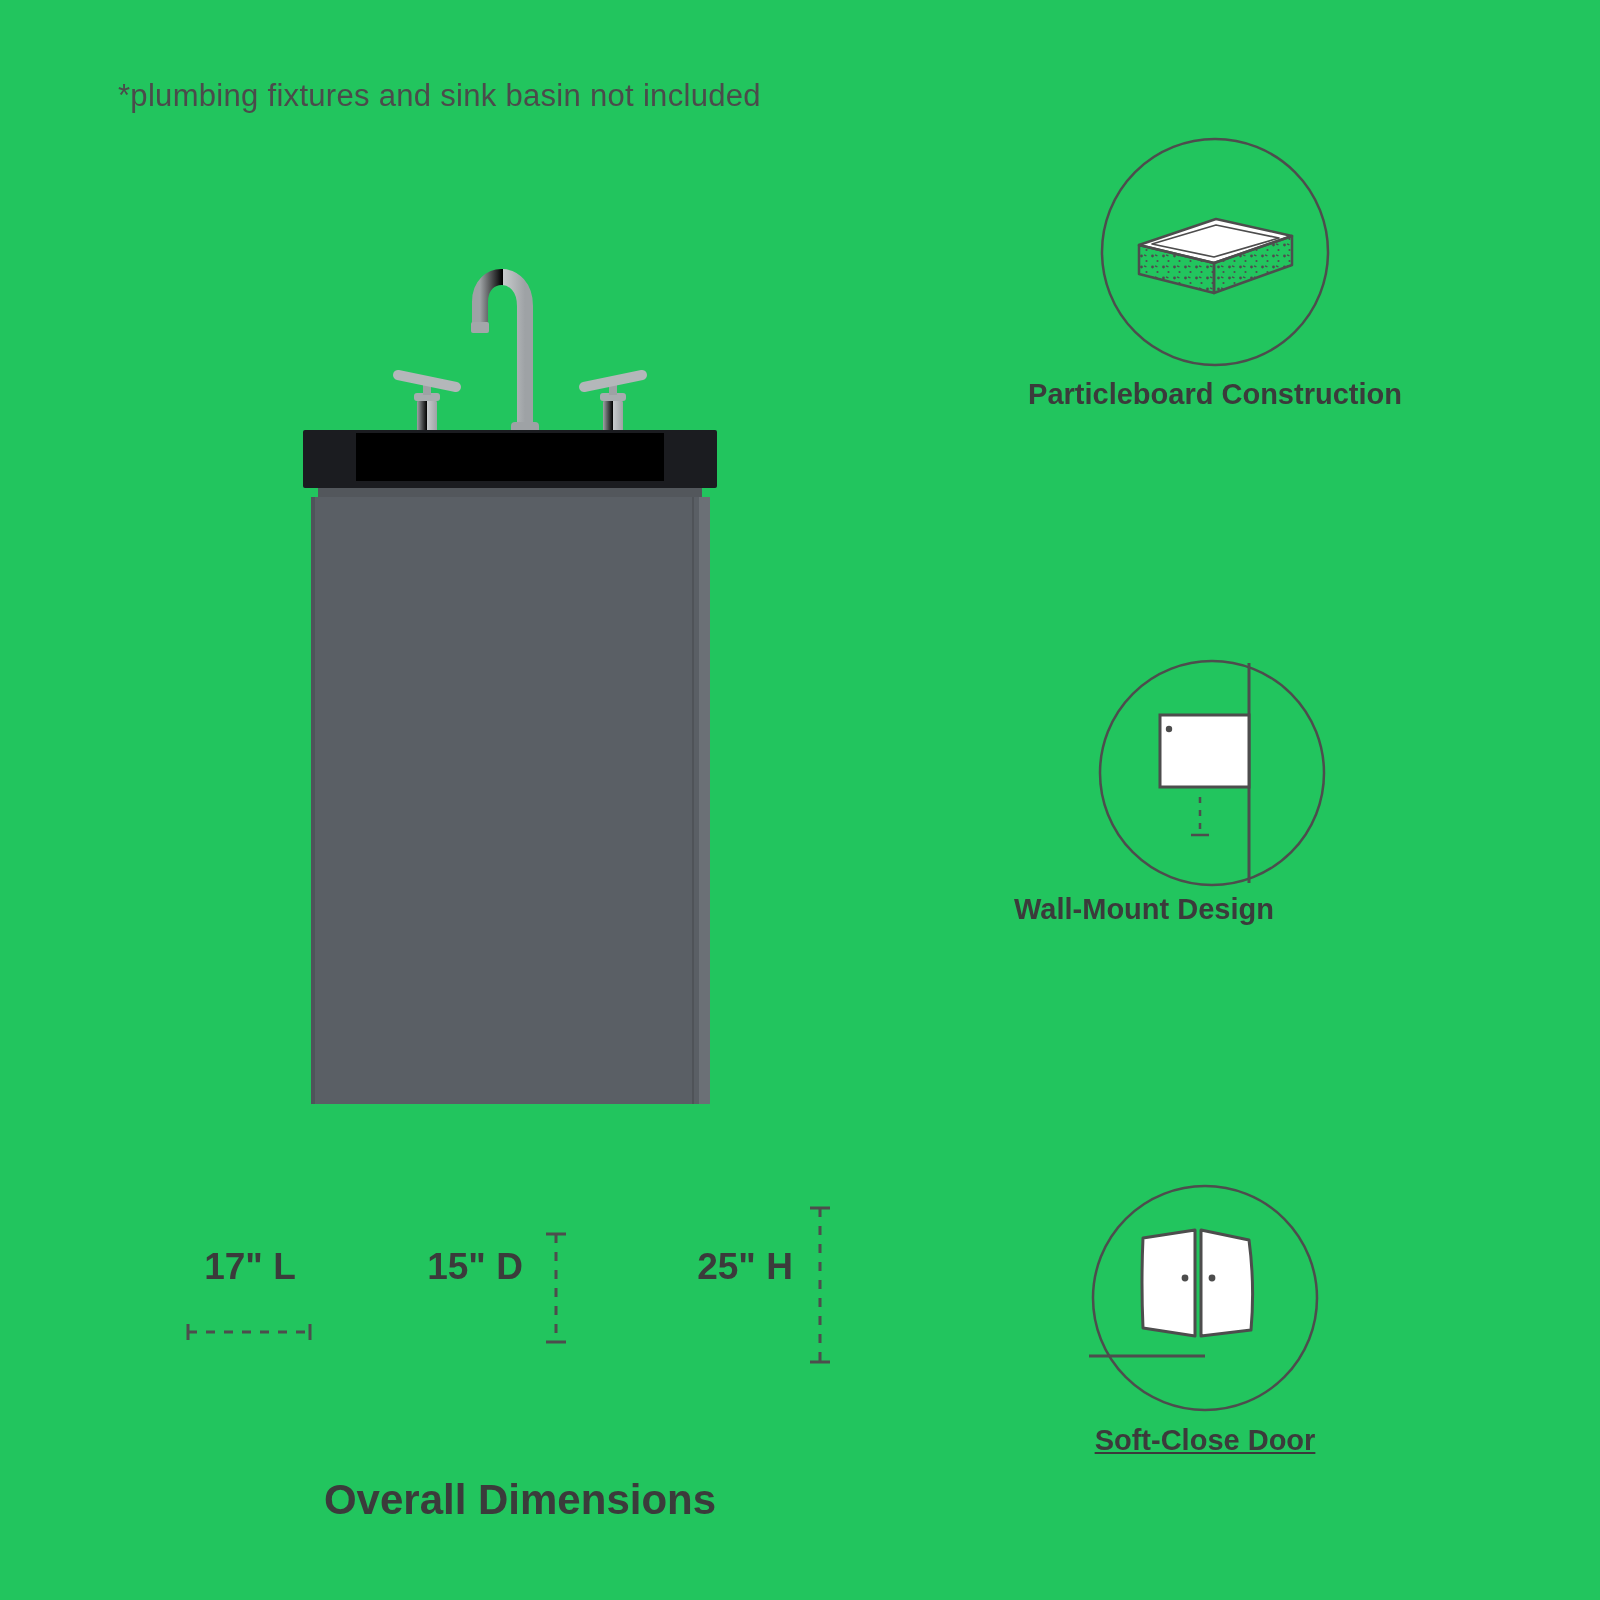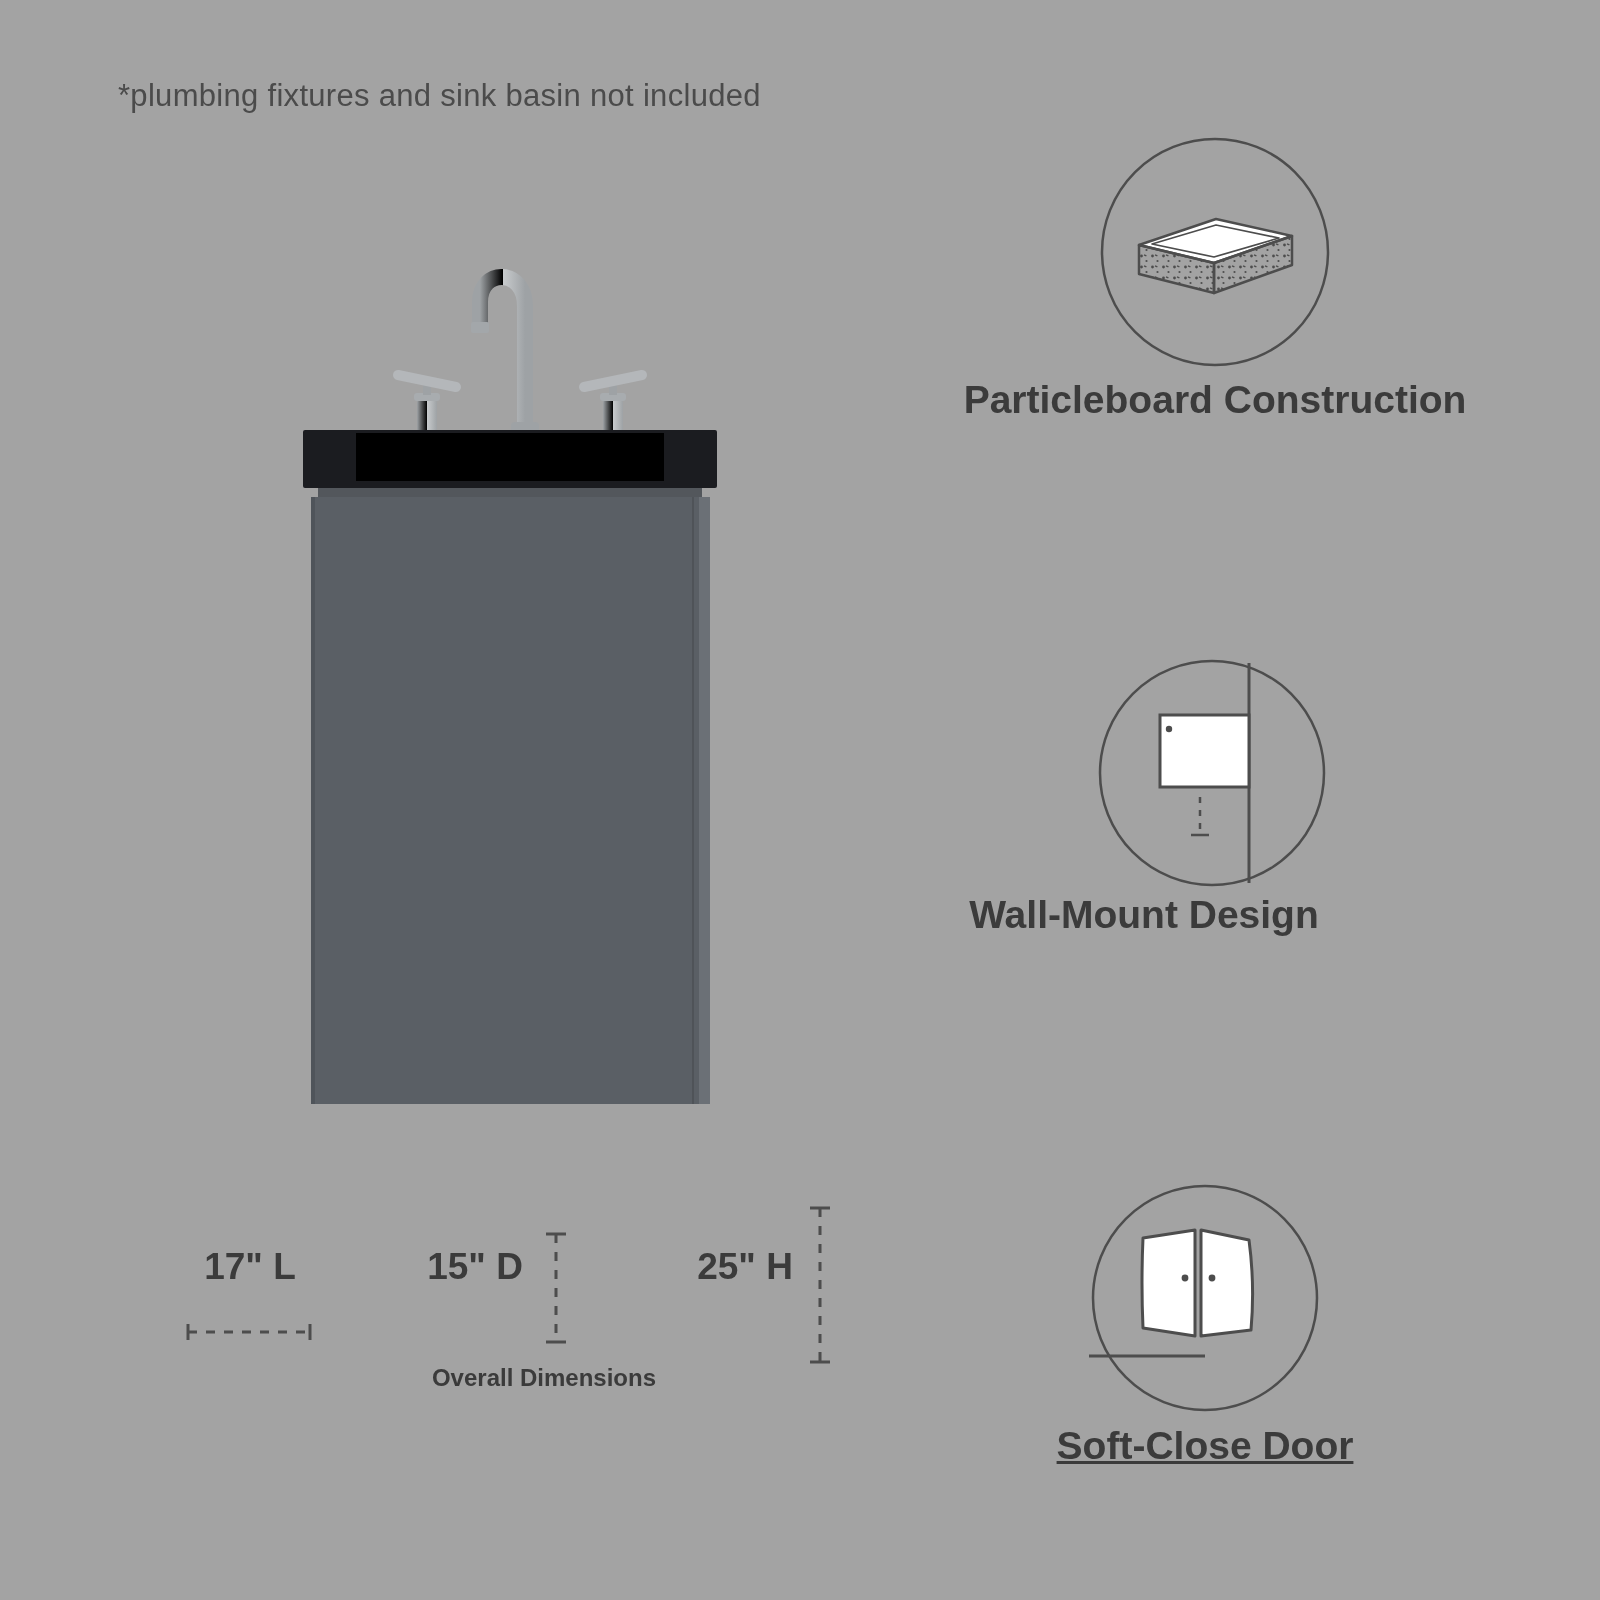--- a/index.html
+++ b/index.html
@@ -1,34 +1,34 @@
 <!DOCTYPE html>
 <html style="--text-dark: #3b3b3b; --text-mid: #4b4b4b; --line: #4d4d4d; --cabinet-gray: #5a5f65; --counter-black: #1b1c20; --basin-black: #000000; --faucet-silver: #b4b7ba;"><head>
 <meta charset="utf-8">
 <style>
   html, body { margin: 0; padding: 0; background: #ffffff; }
   .canvas {
     position: relative;
     width: 1600px;
     height: 1600px;
-    background: #a3a3a3;
+    background: #22c55e;
     font-family: "Liberation Sans", sans-serif;
     overflow: hidden;
     color: var(--text-dark, #3b3b3b);
   }
   .abs { position: absolute; }
   .disclaimer {
     font-size: 31px;
     color: var(--text-mid, #4b4b4b);
     letter-spacing: 0.3px;
     white-space: nowrap;
   }
   .caption {
     font-weight: 700;
-    font-size: 39px;
+    font-size: 29px;
     color: var(--text-dark, #3b3b3b);
     white-space: nowrap;
     transform: translateX(-50%);
   }
   .dim-label {
     font-weight: 700;
     font-size: 37px;
     color: var(--text-dark, #3b3b3b);
     white-space: nowrap;
     transform: translateX(-50%);
@@ -155,16 +155,16 @@
         <line x1="660" y1="18" x2="680" y2="18"></line>
         <line x1="660" y1="172" x2="680" y2="172"></line>
         <line x1="670" y1="18" x2="670" y2="172" stroke-dasharray="9 9"></line>
       </g>
     </svg>
 
     <div class="abs dim-label" style="left:250px; top:1246px;">17" L</div>
     <div class="abs dim-label" style="left:475px; top:1246px;">15" D</div>
     <div class="abs dim-label" style="left:745px; top:1246px;">25" H</div>
 
-    <div class="abs caption" style="left:520px; top:1364px; font-size:24px;margin-left:24px;">Overall Dimensions</div>
+    <div class="abs caption" style="left:520px; top:1476px; font-size:42px;">Overall Dimensions</div>
   </div>
 
 </div>
 
 </body></html>

